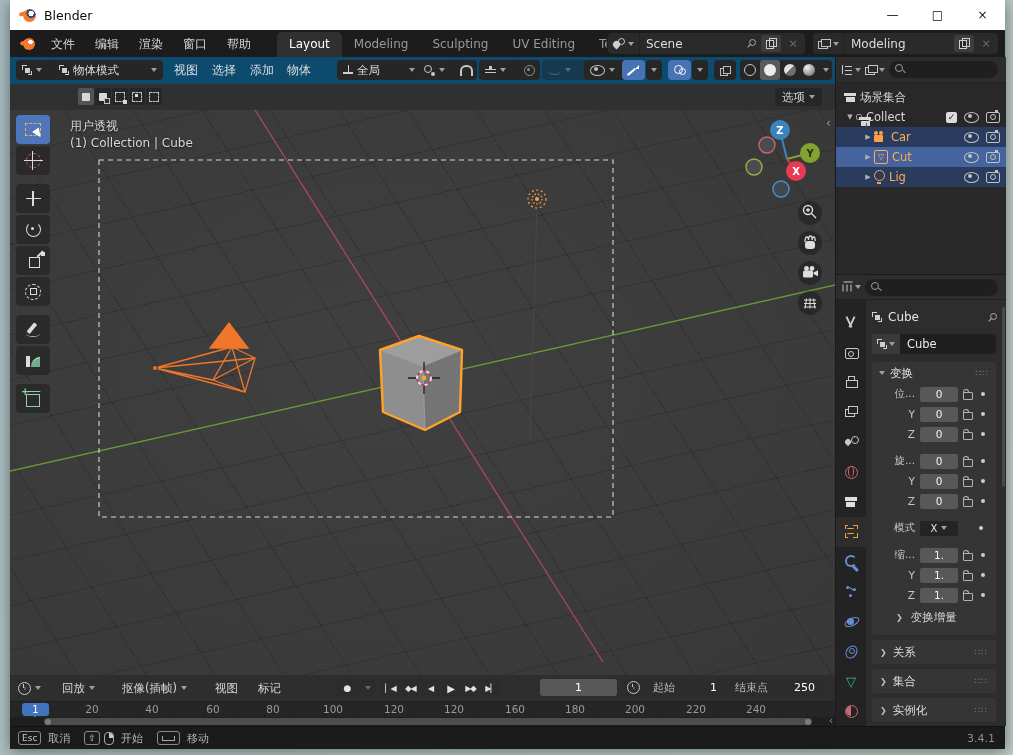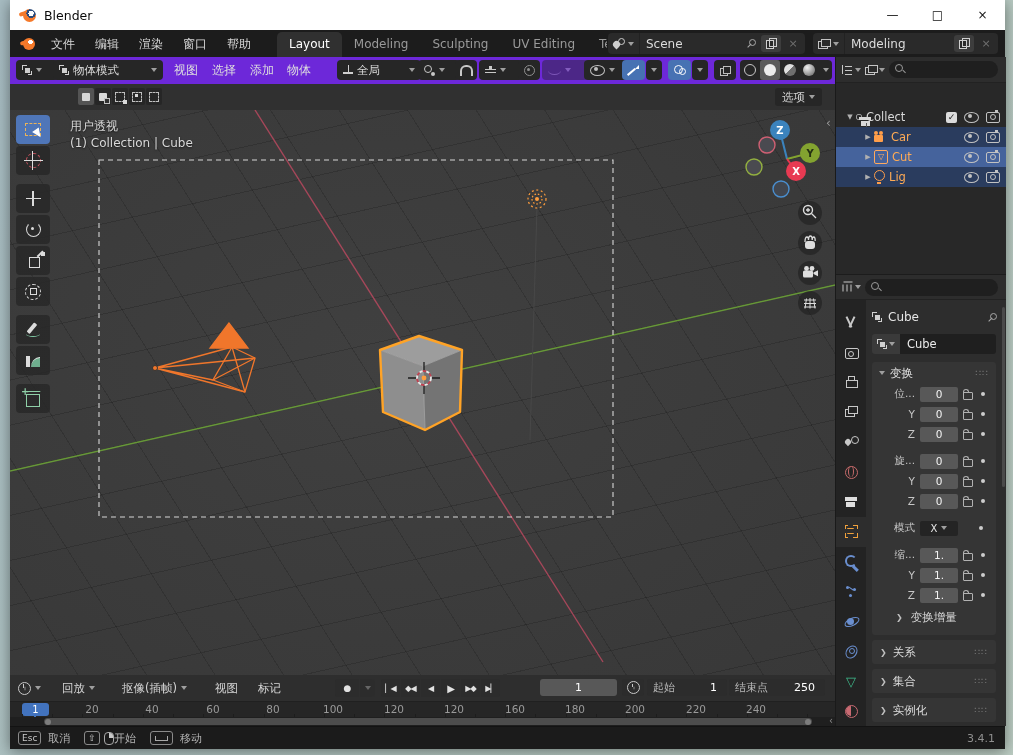--- a/index.html
+++ b/index.html
@@ -61,21 +61,21 @@
   .i-rcam::before{content:'';position:absolute;left:2.5px;top:1px;width:4px;height:4px;border-radius:50%;border:1.2px solid #c2c2c2}
   .i-rcam::after{content:'';position:absolute;right:1px;top:-3px;width:3px;height:2px;background:#c2c2c2}
   .i-clock{width:11px;height:11px;border-radius:50%;border:1.4px solid #c8c8c8;position:relative;display:inline-block}
   .i-clock::after{content:'';position:absolute;left:4px;top:1.5px;width:1.4px;height:3.5px;background:#c8c8c8;box-shadow:1.5px 2.5px 0 -0.2px #c8c8c8}
   .i-magnet{width:9px;height:9px;border:2px solid #c8c8c8;border-top:none;border-radius:0 0 6px 6px;transform:rotate(180deg)}
   .i-corners{width:10px;height:10px;position:relative}
   .i-corners::before{content:'';position:absolute;left:0;top:0;width:3.5px;height:3.5px;border-left:1.5px solid #d0d0d0;border-top:1.5px solid #d0d0d0}
   .i-corners::after{content:'';position:absolute;right:0;bottom:0;width:3.5px;height:3.5px;border-right:1.5px solid #d0d0d0;border-bottom:1.5px solid #d0d0d0}
   .i-corners .mid{position:absolute;left:2.5px;top:2.5px;width:5px;height:5px;background:#cfcfcf}
   
-  #toolheader{position:absolute;left:0;top:57px;width:825px;height:27px;background:#6d28d9;border-bottom:1px solid #242424;color:#dcdcdc}
+  #toolheader{position:absolute;left:0;top:57px;width:825px;height:27px;background:#0c4a6e;border-bottom:1px solid #242424;color:#dcdcdc}
   #toolheader .dd{position:absolute;top:3px;height:20px;background:#262626;border-radius:4px;display:flex;align-items:center;gap:4px;padding:0 6px;font-size:11.5px}
   #toolheader .txtmenu{position:absolute;top:3px;height:20px;line-height:20px;font-size:12px;color:#dedede;padding:0 4px}
   .tbtn{position:absolute;top:3px;height:20px;background:#262626;border-radius:4px;display:flex;align-items:center;justify-content:center;gap:3px}
   .tbtn.blue{background:#4772b3}
   .i-axis{width:10px;height:10px;position:relative}
   .i-axis::before{content:'';position:absolute;left:4.5px;top:0;width:1.5px;height:9px;background:#cfcfcf}
   .i-axis::after{content:'';position:absolute;left:0;top:7px;width:10px;height:1.5px;background:#cfcfcf}
   .i-pivot{width:11px;height:11px;position:relative}
   .i-pivot::before{content:'';position:absolute;left:0;top:0;width:6px;height:6px;border-radius:50%;border:1.3px solid #c8c8c8}
   .i-pivot::after{content:'';position:absolute;right:0;bottom:0;width:4px;height:4px;border-radius:50%;background:#c8c8c8}
@@ -594,21 +594,21 @@
       <div id="tl-handle"></div>
       <span class="tl-collapse">‹</span>
     </div>
   </div>
 
   <div id="statusbar">
     <span class="keybadge" style="margin-left:8px">Esc</span>
     <span style="margin-left:7px">取消</span>
     <span class="keybadge" style="margin-left:14px">⇧</span>
     <span class="i-mouse" style="margin-left:4px"></span>
-    <span style="">开始</span>
+    <span style="margin-left:7px">开始</span>
     <span class="keybadge" style="margin-left:14px;display:flex;align-items:center">
         <span class="i-space"></span>
       </span>
     <span style="margin-left:7px">移动</span>
     <span style="margin-left:auto;margin-right:10px;color:#8f8f8f">3.4.1</span>
   </div>
 
   <div id="rightpanel">
 
     <div id="outliner-header">
@@ -616,20 +616,24 @@
           <span class="i-outliner"></span>
           <span class="chev"></span>
         </span>
       <span class="flex" style="gap:2px">
           <span class="i-photos"></span>
           <span class="chev"></span>
         </span>
       <span class="searchbox">
           <span class="i-search"></span>
         </span>
+    </div>
+    <div class="orow" style="top:30px;padding-left:8px">
+      <span class="i-coll"></span>
+      <span class="oname">场景集合</span>
     </div>
     <div class="orow" style="top:50px;padding-left:8px">
       <span class="caret">▼</span>
       <span class="collframe"><span class="i-coll"></span></span>
       <span class="oname">Collect</span>
       <span class="ricons">
         <span class="i-check">✓</span>
         <span class="i-eye"></span>
         <span class="i-rcam"></span>
       </span>

